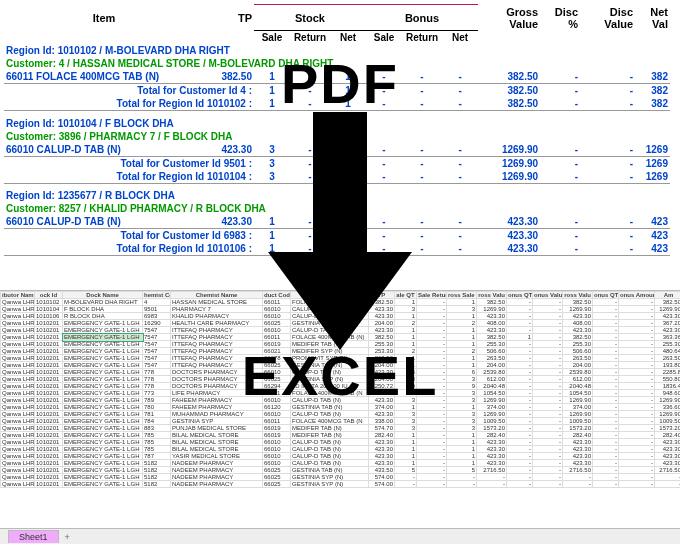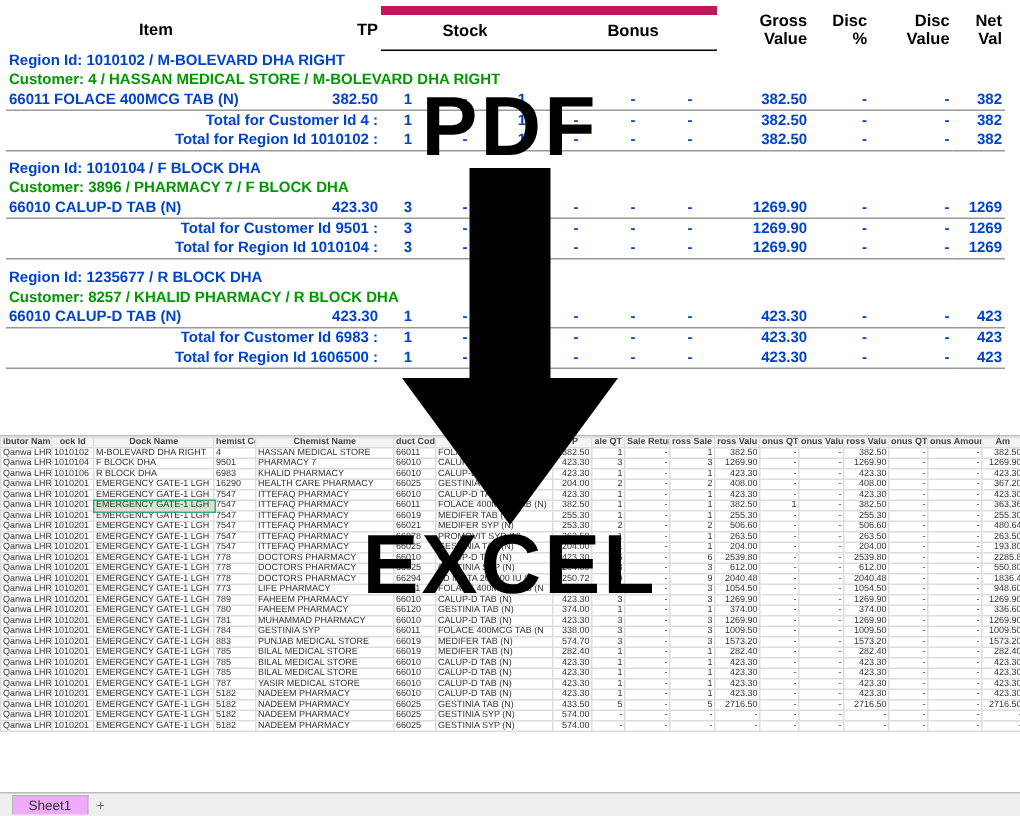--- a/index.html
+++ b/index.html
@@ -15,21 +15,21 @@
     position: absolute;
     top: 0; left: 0; right: 0;
     padding: 4px 10px 0 4px;
     font-size: 10px;
     color: #000;
   }
   .pdf table { width: 100%; border-collapse: collapse; table-layout: fixed; }
   .pdf th, .pdf td { padding: 1px 2px; }
   .hdr th { font-weight: bold; font-size: 11px; }
   .hdr .bb { border-bottom: 1px solid #000; }
-  .hdr .bt { border-top: 6px solid #be185d; }
+  .hdr .bt { border-top: 1px solid #be185d; }
   .subhdr th { font-weight: bold; font-size: 10px; }
   .region { color: #0044cc; font-weight: bold; }
   .cust   { color: #009900; font-weight: bold; }
   .item   { color: #0044cc; font-weight: bold; }
   .tot    { color: #0044cc; font-weight: bold; }
   .c { text-align: center; }
   .r { text-align: right; }
   .minitop td { border-top: 1px solid #999; }
   .minibot td { border-bottom: 1px solid #999; }
 
@@ -111,20 +111,34 @@
         <tr class="hdr">
       <th class="">Item</th>
       <th class="r">TP</th>
       <th colspan="3" class="c bb bt">Stock</th>
       <th colspan="3" class="c bb bt">Bonus</th>
       <th class="r">Gross Value</th>
       <th class="r">Disc %</th>
       <th class="r">Disc Value</th>
       <th class="r">Net Val</th>
     </tr>
+    <tr class="subhdr">
+      <th></th>
+          <th></th>
+      <th class="c">Sale</th>
+      <th class="c">Return</th>
+      <th class="c">Net</th>
+      <th class="c">Sale</th>
+      <th class="c">Return</th>
+      <th class="c">Net</th>
+      <th></th>
+          <th></th>
+          <th></th>
+          <th></th>
+    </tr>
     </tbody>
       <tbody id="pdf-body">
         <tr>
           <td colspan="12" class="region">Region Id: 1010102 / M-BOLEVARD DHA RIGHT</td>
         </tr>
         <tr>
           <td colspan="12" class="cust">Customer: 4 / HASSAN MEDICAL STORE / M-BOLEVARD DHA RIGHT</td>
         </tr>
         <tr class="item">
            <td>66011 FOLACE 400MCG TAB (N)</td>
@@ -245,21 +259,21 @@
           <td class="c">1</td>
            <td class="c">-</td>
           <td class="c">-</td>
           <td class="c">-</td>
            <td class="r">423.30</td>
           <td class="r">-</td>
           <td class="r">-</td>
           <td class="r">423</td>
          </tr>
         <tr class="tot minibot">
-           <td class="r" colspan="2">Total for Region Id 1606500 :</td>
+           <td class="r" colspan="2">Total for Region Id 1010106 :</td>
            <td class="c">1</td>
           <td class="c">-</td>
           <td class="c">1</td>
            <td class="c">-</td>
           <td class="c">-</td>
           <td class="c">-</td>
            <td class="r">423.30</td>
           <td class="r">-</td>
           <td class="r">-</td>
           <td class="r">423</td>

